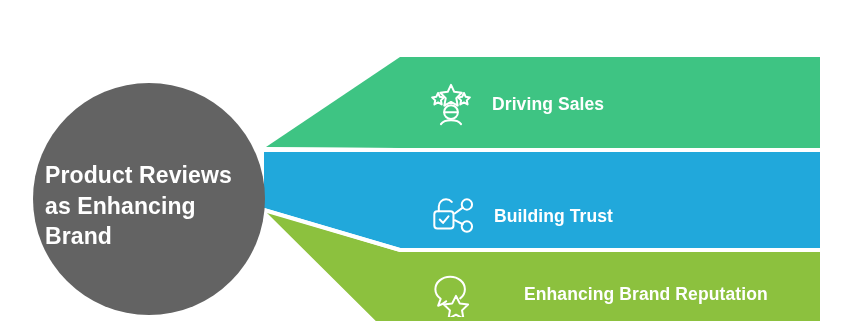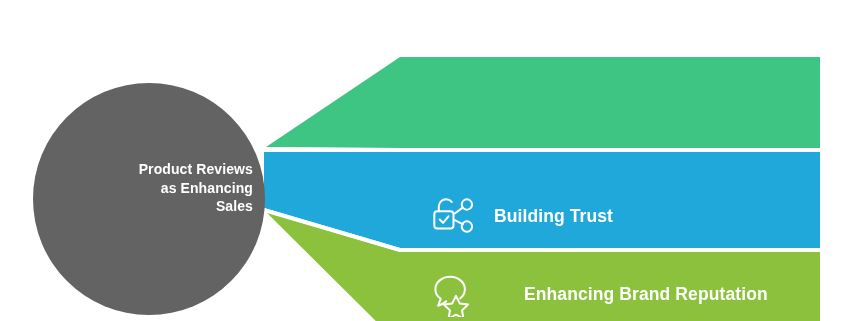--- a/index.html
+++ b/index.html
@@ -20,23 +20,23 @@
     left: 0;
     top: 0;
     width: 845px;
     height: 321px;
   }
   .hub-label {
     position: absolute;
     left: 45px;
     top: 160px;
     width: 208px;
-    text-align: right;
+    text-align: left;
     color: #ffffff;
-    font-size: 14px;
+    font-size: 23px;
     font-weight: bold;
     line-height: 1.33;
     letter-spacing: 0.1px;
     pointer-events: none;
   }
   .branch-row {
     position: absolute;
     display: flex;
     align-items: center;
     height: 40px;
@@ -74,23 +74,34 @@
 
     <path d="M 264,149.5 L 400,150 L 820,150" stroke="#ffffff" stroke-width="4" fill="none"></path>
     <path d="M 264,210 L 400,250 L 820,250" stroke="#ffffff" stroke-width="4" fill="none"></path>
 
     <circle cx="149" cy="199" r="116" fill="#636363"></circle>
   </svg>
 
   <div class="hub-label">
     <div>Product Reviews</div>
     <div>as Enhancing</div>
-    <div>Sales</div>
+    <div>Brand</div>
   </div>
 
+  <div class="branch-row" id="branch-row-0">
+    <svg class="branch-icon" viewBox="0 0 48 48" fill="none" stroke="#ffffff" stroke-width="2.1" stroke-linejoin="round" stroke-linecap="round">
+      <polygon points="24,4 27.4,11.3 35.2,12.3 29.5,17.9 31,25.7 24,21.9 17,25.7 18.5,17.9 12.8,12.3 20.6,11.3"></polygon>
+      <polygon points="10.5,12.5 12.4,16.5 16.7,17.1 13.5,20.2 14.3,24.5 10.5,22.4 6.7,24.5 7.5,20.2 4.3,17.1 8.6,16.5"></polygon>
+      <polygon points="37.5,12.5 39.4,16.5 43.7,17.1 40.5,20.2 41.3,24.5 37.5,22.4 33.7,24.5 34.5,20.2 31.3,17.1 35.6,16.5"></polygon>
+      <circle cx="24" cy="32.5" r="7.2"></circle>
+      <line x1="17.2" y1="32.5" x2="30.8" y2="32.5"></line>
+      <path d="M 13.5,45 C 17,39.6 31,39.6 34.5,45"></path>
+    </svg>
+    <span class="branch-text">Driving Sales</span>
+  </div>
 
   <div class="branch-row" id="branch-row-1">
     <svg class="branch-icon" viewBox="0 0 48 48" fill="none" stroke="#ffffff" stroke-width="2.1" stroke-linejoin="round" stroke-linecap="round">
       <rect x="4.5" y="19" width="20" height="18" rx="3.2"></rect>
       <path d="M 9.2,19 L 9.2,14.2 C 9.2,9.7 12.6,6.6 16.8,6.6 C 19.2,6.6 21.3,7.6 22.7,9.3"></path>
       <polyline points="10.2,27.6 13.6,31.2 19.3,24.4"></polyline>
       <circle cx="38.5" cy="12" r="5.4"></circle>
       <circle cx="38.5" cy="35" r="5.4"></circle>
       <line x1="25.8" y1="21.4" x2="34.2" y2="15.2"></line>
       <line x1="25.8" y1="28.4" x2="34.2" y2="32.6"></line>

